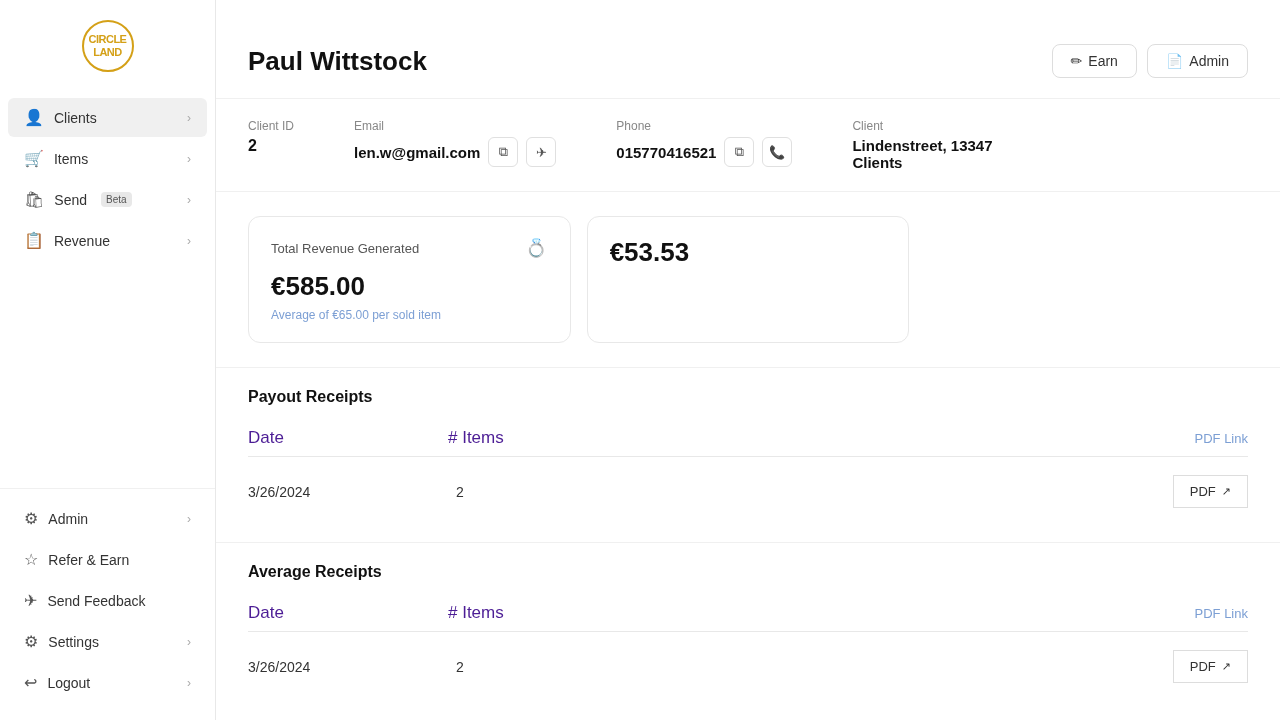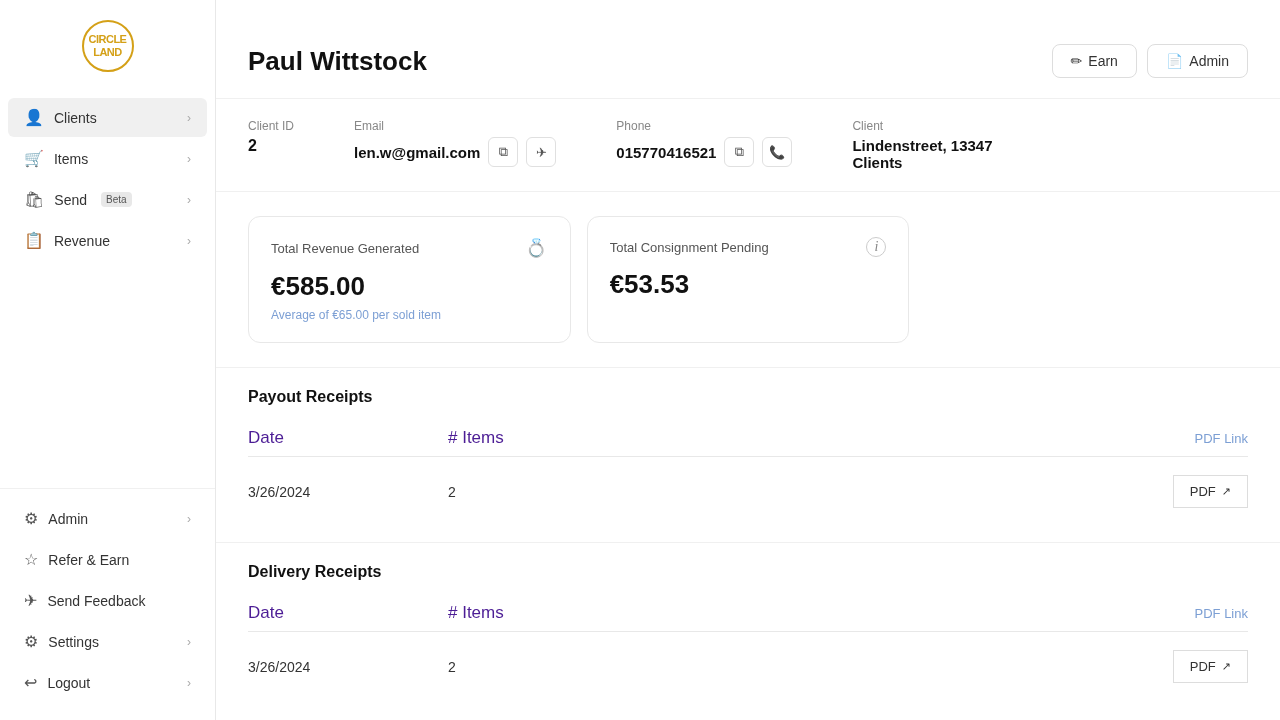--- a/index.html
+++ b/index.html
@@ -176,20 +176,21 @@
     }
     .col-date { width: 200px; }
     .col-items { width: 150px; }
     .col-pdf { margin-left: auto; font-size: 13px; color: #7c9fd4; font-weight: 500; }
 
     .table-row {
       display: flex;
       align-items: center;
       padding: 14px 0;
       border-bottom: 1px solid #f0f0f0;
+      gap: 8px;
     }
     .table-row:last-child { border-bottom: none; }
     .table-cell { font-size: 14px; color: #333; }
     .cell-date { width: 200px; }
     .cell-items { width: 150px; }
     .cell-action { margin-left: auto; }
 
     .pdf-btn {
       display: flex;
       align-items: center;
@@ -334,24 +335,20 @@
       <div class="stat-card">
         <div class="stat-card-header">
           <span class="stat-card-title">Total Revenue Generated</span>
           <span class="stat-card-icon">💍</span>
         </div>
         <div class="stat-card-value">€585.00</div>
         <div class="stat-card-sub">Average of €65.00 per sold item</div>
       </div>
 
       <div class="stat-card">
-        <div class="stat-card-header">
-          <span class="stat-card-title">Total Consignment Pending</span>
-          <span class="stat-card-icon" style="font-size:14px;border:1px solid #ccc;border-radius:50%;width:20px;height:20px;display:flex;align-items:center;justify-content:center;font-style:italic;font-family:serif;color:#888;">i</span>
-        </div>
         <div class="stat-card-value">€53.53</div>
         <div class="stat-card-sub"></div>
       </div>
 
     </div>
   </div>
 
   <div class="section">
     <div class="section-title">Payout Receipts</div>
     <div class="table-header">
@@ -365,21 +362,21 @@
       <div class="cell-action">
         <button class="pdf-btn">
           <span>PDF</span>
           <span style="font-size:11px;">↗</span>
         </button>
       </div>
     </div>
   </div>
 
   <div class="section">
-    <div class="section-title">Delivery Receipts</div>
+    <div class="section-title">Average Receipts</div>
     <div class="table-header">
       <span class="table-header-col col-date">Date</span>
       <span class="table-header-col col-items"># Items</span>
       <span class="col-pdf">PDF Link</span>
     </div>
     <div class="table-row">
       <span class="table-cell cell-date">3/26/2024</span>
       <span class="table-cell cell-items">2</span>
       <div class="cell-action">
         <button class="pdf-btn">

